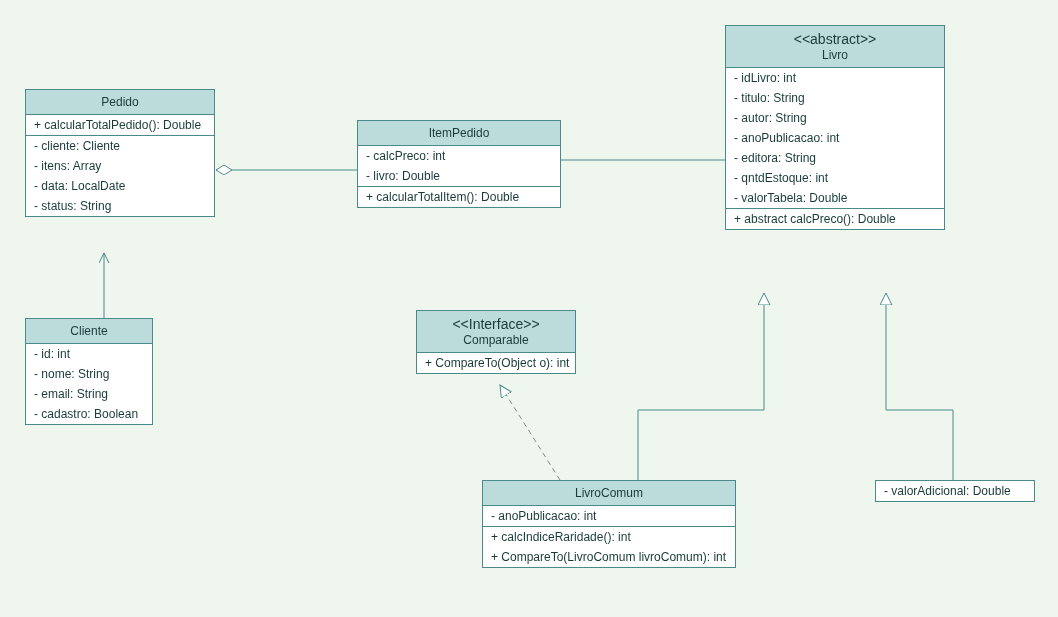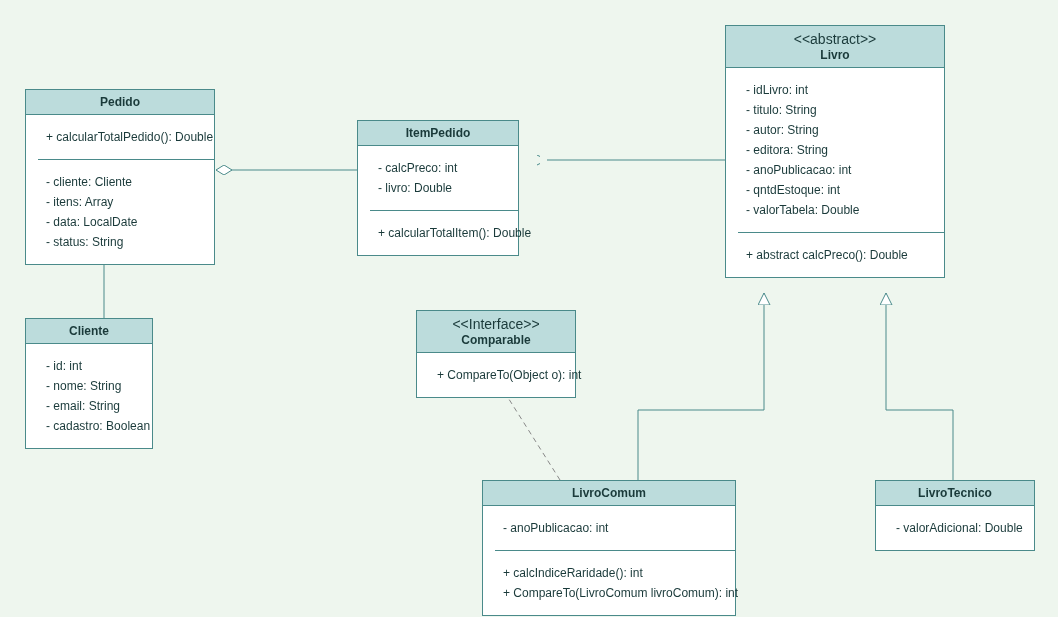--- a/index.html
+++ b/index.html
@@ -35,26 +35,25 @@
     background: #bcdcdc;
     border-bottom: 1px solid #4a8a8a;
     text-align: center;
     padding: 5px 6px;
     line-height: 1.2;
   }
   .uml-header .stereo {
     font-size: 14px;
   }
   .uml-header .title {
-    font-weight: bold;
+    font-weight: normal;
   }
   .uml-section {
     border-bottom: 1px solid #4a8a8a;
-    padding: 12px 6px;
-    margin-left: 12px;
+    padding: 0 6px;
   }
   .uml-section:last-child {
     border-bottom: none;
   }
   .uml-row {
     padding: 3px 2px;
     white-space: nowrap;
   }
 </style>
 </head>
@@ -107,42 +106,42 @@
   <div class="uml-class" style="left:25px; top:318px; width:128px;">
     <div class="uml-header"><span class="title">Cliente</span></div>
     <div class="uml-section">
       <div class="uml-row">- id: int</div>
       <div class="uml-row">- nome: String</div>
       <div class="uml-row">- email: String</div>
       <div class="uml-row">- cadastro: Boolean</div>
     </div>
   </div>
 
-  <div class="uml-class" style="left:357px; top:120px; width:162px;">
+  <div class="uml-class" style="left:357px; top:120px; width:204px;">
     <div class="uml-header"><span class="title">ItemPedido</span></div>
     <div class="uml-section">
       <div class="uml-row">- calcPreco: int</div>
       <div class="uml-row">- livro: Double</div>
     </div>
     <div class="uml-section">
       <div class="uml-row">+ calcularTotalItem(): Double</div>
     </div>
   </div>
 
   <div class="uml-class" style="left:725px; top:25px; width:220px;">
     <div class="uml-header">
       <div class="stereo">&lt;&lt;abstract&gt;&gt;</div>
       <span class="title">Livro</span>
     </div>
     <div class="uml-section">
       <div class="uml-row">- idLivro: int</div>
       <div class="uml-row">- titulo: String</div>
       <div class="uml-row">- autor: String</div>
+      <div class="uml-row">- anoPublicacao: int</div>
       <div class="uml-row">- editora: String</div>
-      <div class="uml-row">- anoPublicacao: int</div>
       <div class="uml-row">- qntdEstoque: int</div>
       <div class="uml-row">- valorTabela: Double</div>
     </div>
     <div class="uml-section">
       <div class="uml-row">+ abstract calcPreco(): Double</div>
     </div>
   </div>
 
   <div class="uml-class" style="left:416px; top:310px; width:160px;">
     <div class="uml-header">
@@ -159,19 +158,18 @@
     <div class="uml-section">
       <div class="uml-row">- anoPublicacao: int</div>
     </div>
     <div class="uml-section">
       <div class="uml-row">+ calcIndiceRaridade(): int</div>
       <div class="uml-row">+ CompareTo(LivroComum livroComum): int</div>
     </div>
   </div>
 
   <div class="uml-class" style="left:875px; top:480px; width:160px;">
-    <div class="uml-header"><span class="title">LivroTecnico</span></div>
     <div class="uml-section">
       <div class="uml-row">- valorAdicional: Double</div>
     </div>
   </div>
 
 </div>
 
 </body></html>

